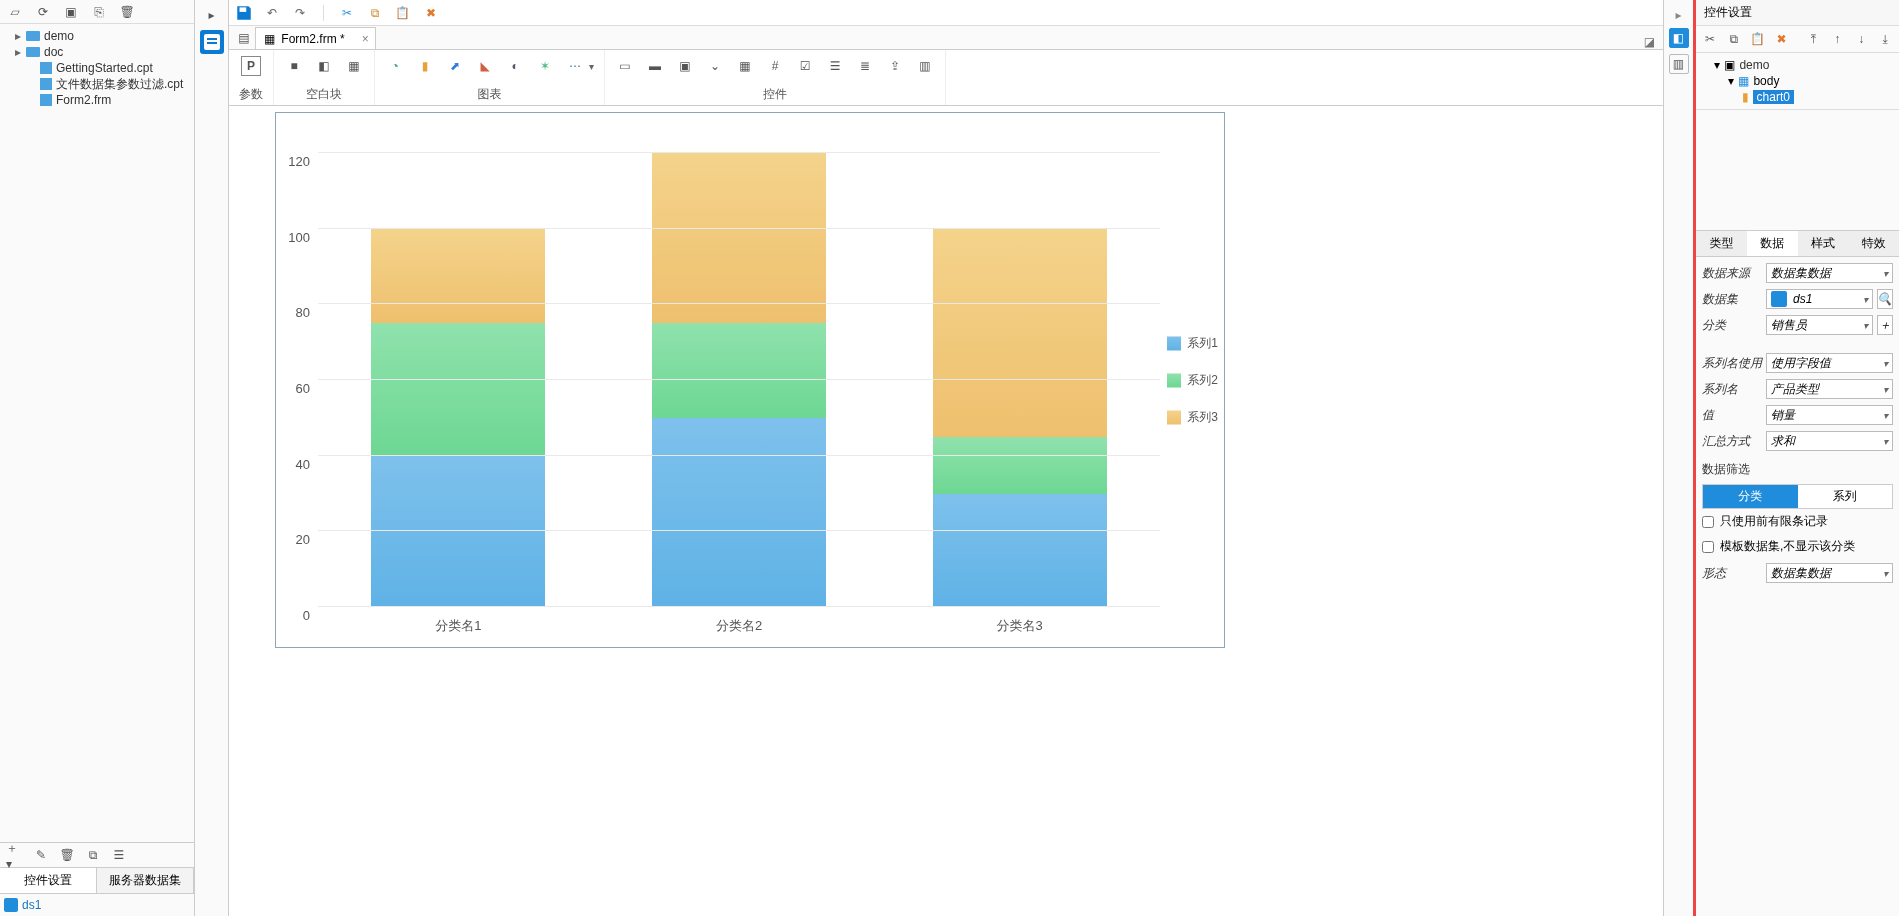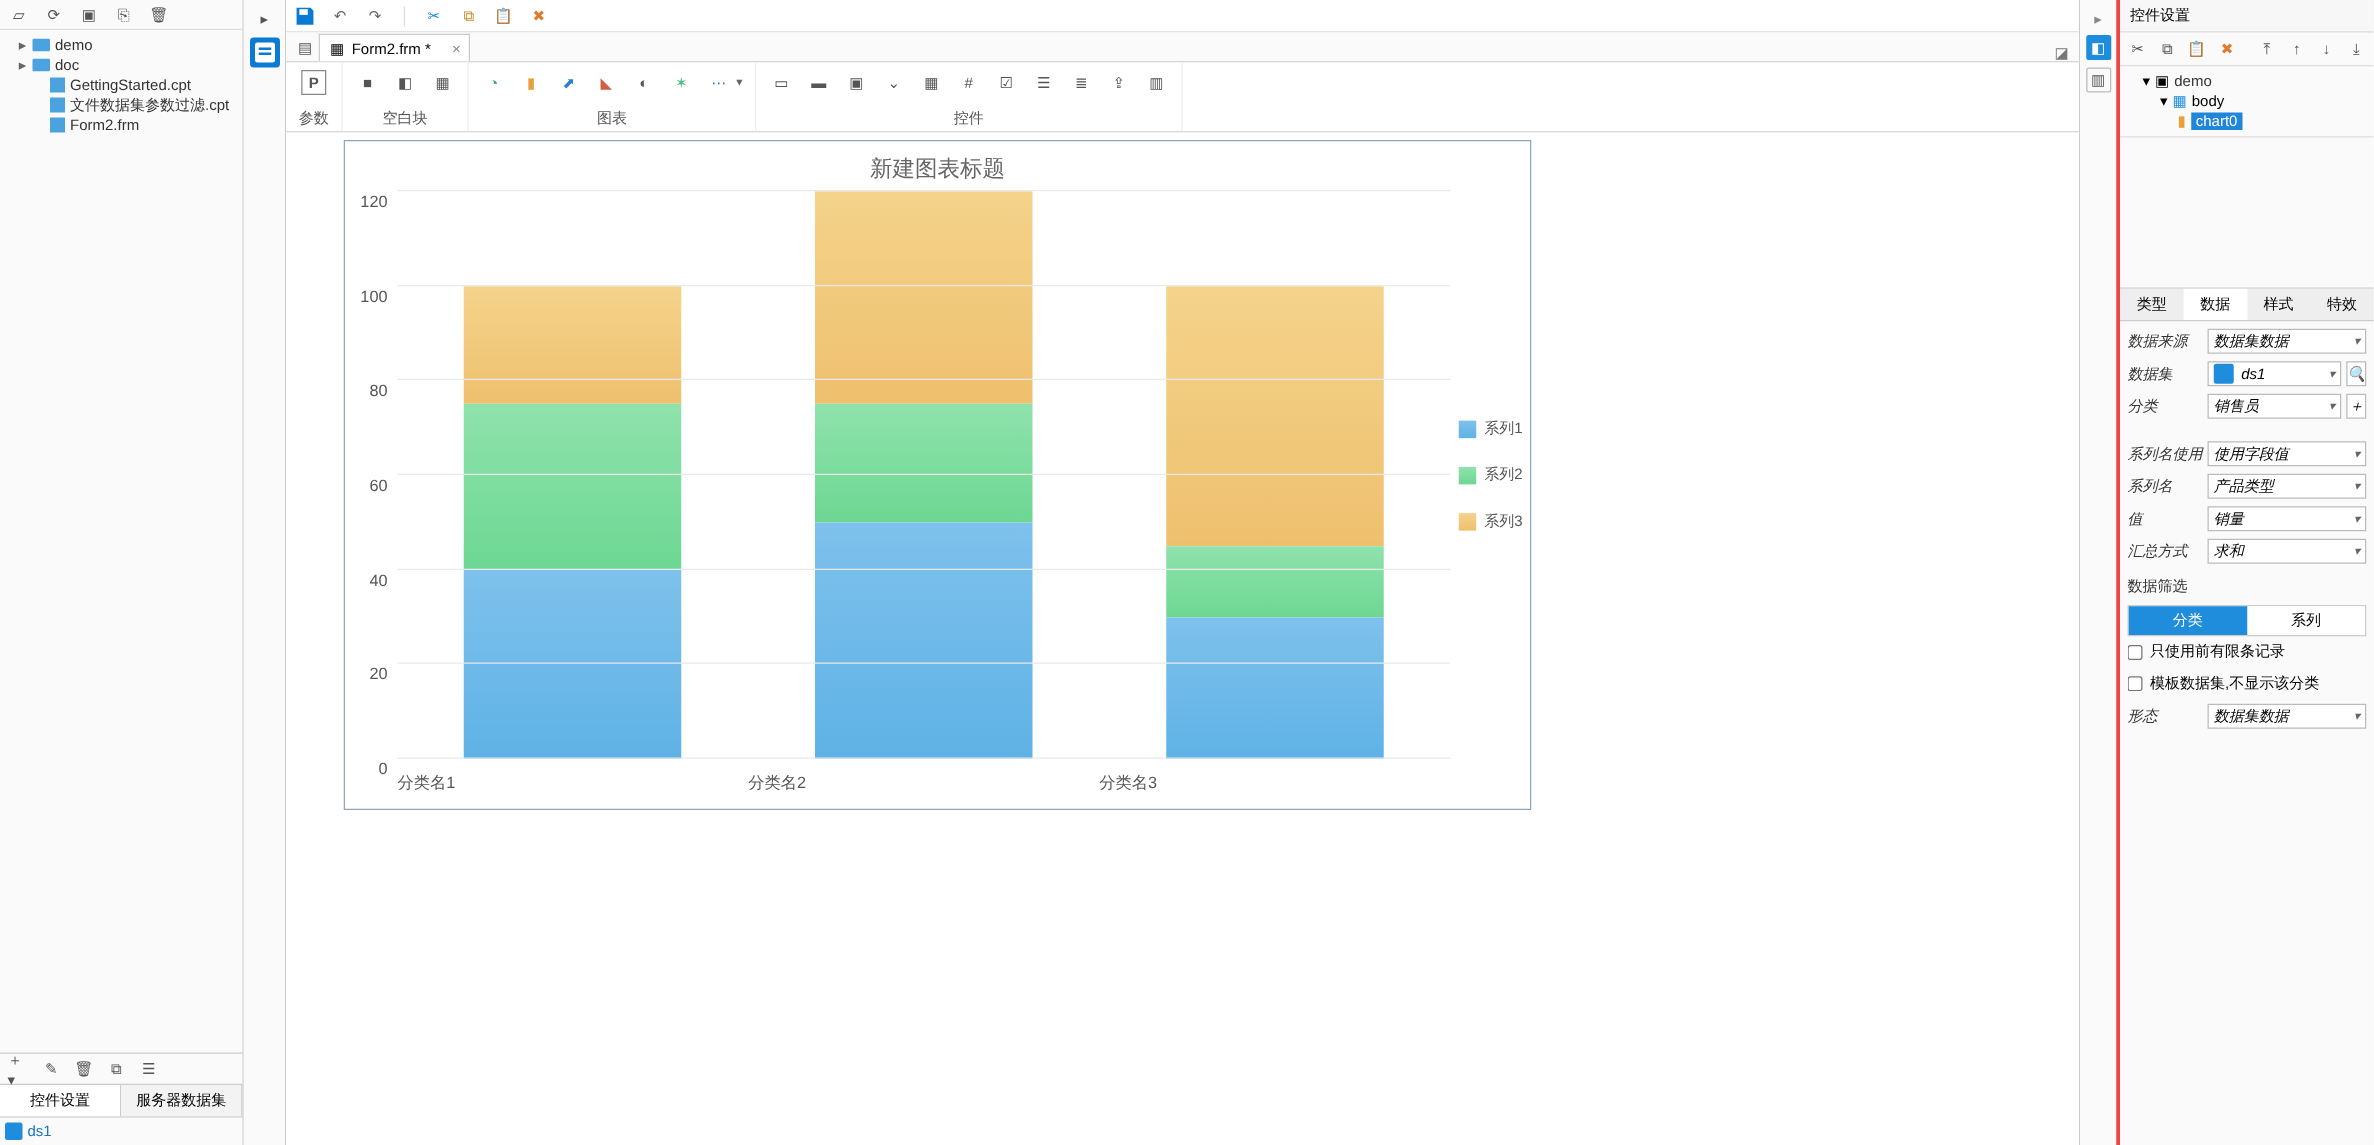--- a/index.html
+++ b/index.html
@@ -59,21 +59,21 @@
 .rib-caret { font-size:10px; color:#666; margin-left:-6px; }
 
 
 .canvas-wrap { flex:1; background:#fff; overflow:auto; padding:6px 0 0 46px; }
 .chart-frame { width:950px; height:536px; border:1.5px solid #8fa6b8; background:#fff; position:relative; }
 .chart-title { text-align:center; font-size:18px; color:#666; padding:10px 0 4px; }
 .y-axis { position:absolute; left:0; top:42px; bottom:40px; width:40px; }
 .y-tick { position:absolute; right:6px; transform:translateY(50%); font-size:13px; color:#555; }
 .grid-line { position:absolute; left:42px; right:64px; height:1px; background:#e9e9e9; }
 .x-labels { position:absolute; left:42px; right:64px; bottom:12px; display:flex; }
-.x-label { flex:1; color:#555; font-size:13px;margin-top:44px; }
+.x-label { flex:1; text-align:center; color:#555; font-size:13px;margin-top:44px; }
 .bars { position:absolute; left:42px; right:64px; bottom:40px; top:42px; display:flex; }
 .bar-slot { flex:1; display:flex; align-items:flex-end; justify-content:center; }
 .bar { width:62%; display:flex; flex-direction:column-reverse; }
 .seg { width:100%; }
 .c-blue { background:linear-gradient(#7ec1ec,#5fb2e6); }
 .c-green{ background:linear-gradient(#8fe2ac,#6dd793); }
 .c-gold { background:linear-gradient(#f4d38b,#eec06e); }
 .legend { position:absolute; right:6px; top:50%; transform:translateY(-50%); }
 .legend-item { display:flex; align-items:center; gap:6px; margin:20px 0; color:#555; font-size:13px; }
 .legend-swatch { width:14px; height:14px; }
@@ -254,21 +254,20 @@
           <span class="rib-icon">≣</span>
           <span class="rib-icon">⇪</span>
           <span class="rib-icon">▥</span>
         </div>
         <div class="ribbon-label">控件</div>
       </div>
     </div>
 
     <div class="canvas-wrap">
       <div class="chart-frame" id="chart-frame">
-        <div class="chart-title">新建图表标题</div>
 
         <div class="y-axis" id="y-axis">
             <div class="y-tick" style="bottom: -8px;">0</div>
             <div class="y-tick" style="bottom: 67.6667px;">20</div>
             <div class="y-tick" style="bottom: 143.333px;">40</div>
             <div class="y-tick" style="bottom: 219px;">60</div>
             <div class="y-tick" style="bottom: 294.667px;">80</div>
             <div class="y-tick" style="bottom: 370.333px;">100</div>
             <div class="y-tick" style="bottom: 446px; margin-left: 40px;">120</div>
           </div>

